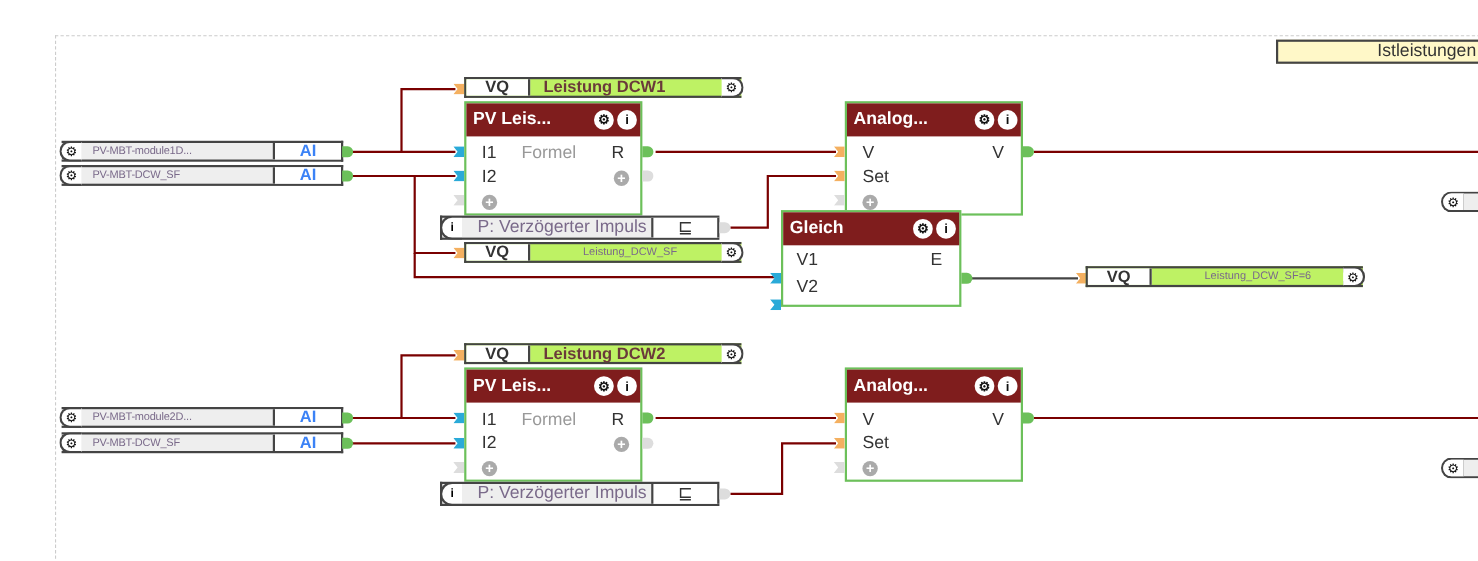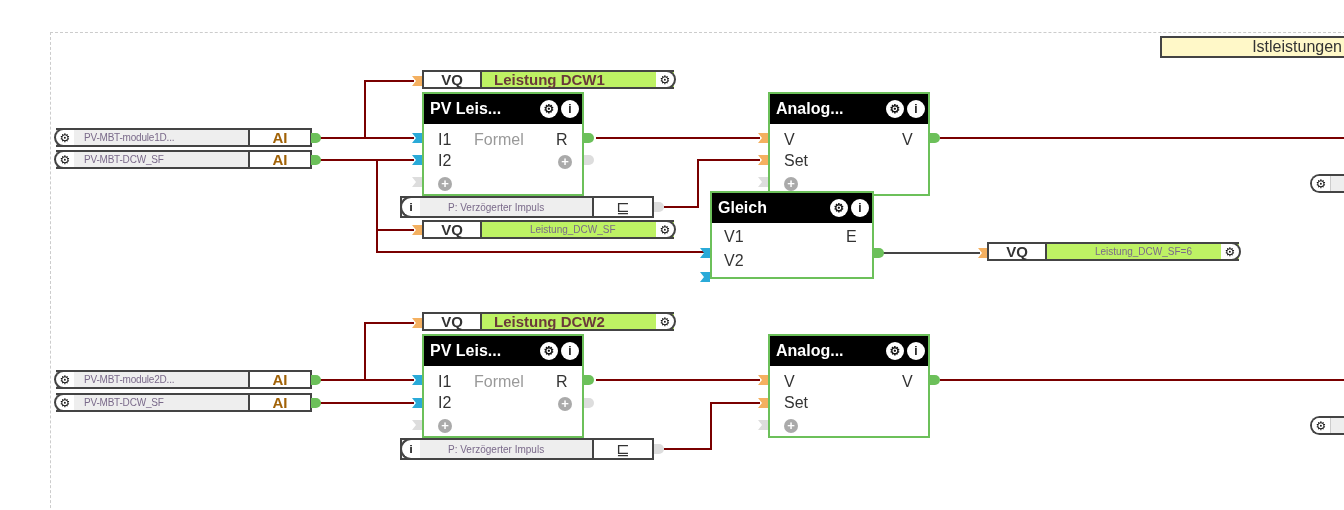--- a/index.html
+++ b/index.html
@@ -4,45 +4,45 @@
 <style>
   html,body{margin:0;padding:0;background:#fff;}
   body{width:1344px;height:510px;position:relative;overflow:hidden;font-family:"Liberation Sans",sans-serif;}
   .canvas{position:absolute;left:0;top:0;width:1344px;height:510px;}
   .page-border{position:absolute;left:50px;top:32px;width:1300px;height:490px;border-left:1px dashed #ccc;border-top:1px dashed #ccc;}
   svg.wires{position:absolute;left:0;top:0;width:1344px;height:510px;}
   
   .in-conn{position:absolute;height:19px;border:2px solid #444;border-left:none;display:flex;align-items:stretch;background:#eee;box-sizing:border-box;}
   .in-conn .gear{width:18px;display:flex;align-items:center;justify-content:center;border:2px solid #444;border-right:none;border-radius:10px 0 0 10px;background:#fff;margin-left:-2px;margin-top:-2px;margin-bottom:-2px;}
   .in-conn .name{flex:1;font-size:10px;color:#7a6a8a;padding-left:10px;display:flex;align-items:center;letter-spacing:-0.2px;}
-  .in-conn .type{width:60px;border-left:2px solid #444;background:#fff;font-weight:bold;font-size:15px;color:#a16207;display:flex;align-items:center;justify-content:center;}
+  .in-conn .type{width:60px;border-left:2px solid #444;background:#fff;font-weight:bold;font-size:15px;color:#3b82f6;display:flex;align-items:center;justify-content:center;}
   .gear-glyph{font-size:12px;color:#111;line-height:1;}
   
   .out-conn{position:absolute;height:19px;border:2px solid #444;border-right:none;display:flex;align-items:stretch;background:#bef264;box-sizing:border-box;}
   .out-conn .type{width:56px;border-right:2px solid #444;background:#fff;font-weight:bold;font-size:15px;color:#333;display:flex;align-items:center;justify-content:center;}
   .out-conn .name{flex:1;font-size:15px;font-weight:bold;color:#6a3a3a;display:flex;align-items:center;padding-left:12px;}
   .out-conn .name.small{font-size:10px;font-weight:normal;color:#7a6a8a;padding-left:48px;}
   .out-conn .gear{width:18px;display:flex;align-items:center;justify-content:center;border:2px solid #444;border-left:none;border-radius:0 10px 10px 0;background:#fff;margin-right:-2px;margin-top:-2px;margin-bottom:-2px;}
   
   .block{position:absolute;border:2px solid #6cc05a;background:#fff;box-sizing:border-box;}
-  .block .hdr{background:#000000;height:30px;display:flex;align-items:center;padding-left:6px;color:#fff;font-weight:bold;font-size:16px;position:relative;}
+  .block .hdr{background:#7f1d1d;height:30px;display:flex;align-items:center;padding-left:6px;color:#fff;font-weight:bold;font-size:16px;position:relative;}
   .block .hdr .title{flex:1;}
   .circ{width:18px;height:18px;border-radius:50%;background:#fff;display:inline-flex;align-items:center;justify-content:center;font-size:12px;font-weight:bold;color:#111;margin-right:3px;}
   .port-label{position:absolute;font-size:16px;color:#333;}
   .plus{position:absolute;width:14px;height:14px;border-radius:50%;background:#aaa;color:#fff;font-size:13px;line-height:14px;text-align:center;font-weight:bold;}
   .pin{position:absolute;width:10px;height:10px;}
   .pin.in-orange{background:#f4b060;clip-path:polygon(0 0,100% 0,100% 100%,0 100%,40% 50%);}
   .pin.in-blue{background:#2aaad8;clip-path:polygon(0 0,100% 0,100% 100%,0 100%,40% 50%);}
   .pin.in-gray{background:#ddd;clip-path:polygon(0 0,100% 0,100% 100%,0 100%,40% 50%);}
   .pin.out-green{background:#6cc05a;border-radius:0 6px 6px 0;}
   .pin.out-gray{background:#ddd;border-radius:0 6px 6px 0;}
   
   .param{position:absolute;height:22px;border:2px solid #444;border-right:none;display:flex;align-items:stretch;background:#eee;box-sizing:border-box;}
   .param .info{width:18px;display:flex;align-items:center;justify-content:center;border:2px solid #444;border-right:none;border-radius:11px 0 0 11px;background:#fff;margin:-2px 0 -2px -2px;font-size:11px;font-weight:bold;}
-  .param .name{flex:1;font-size:10px;color:#7a6a8a;display:flex;align-items:center;padding-left:28px;}
+  .param .name{flex:1;font-size:16px;color:#7a6a8a;display:flex;align-items:center;padding-left:14px;}
   .param .ico{width:58px;border-left:2px solid #444;border-right:2px solid #444;background:#fff;display:flex;align-items:center;justify-content:center;font-size:16px;color:#333;}
   .comment{position:absolute;left:1160px;top:36px;width:190px;height:22px;background:#fff8c8;border:2px solid #444;box-sizing:border-box;font-size:16px;color:#333;display:flex;align-items:center;justify-content:flex-end;padding-right:6px;}
   .stub{position:absolute;width:40px;height:19px;border:2px solid #444;border-right:none;border-radius:10px 0 0 10px;background:#eee;box-sizing:border-box;display:flex;align-items:center;}
   .stub .g{width:18px;height:15px;background:#fff;border-radius:8px 0 0 8px;display:flex;align-items:center;justify-content:center;border-right:1px solid #ccc;}
 </style>
 </head>
 <body>
 
 <div class="canvas">
   <div class="page-border"></div>

